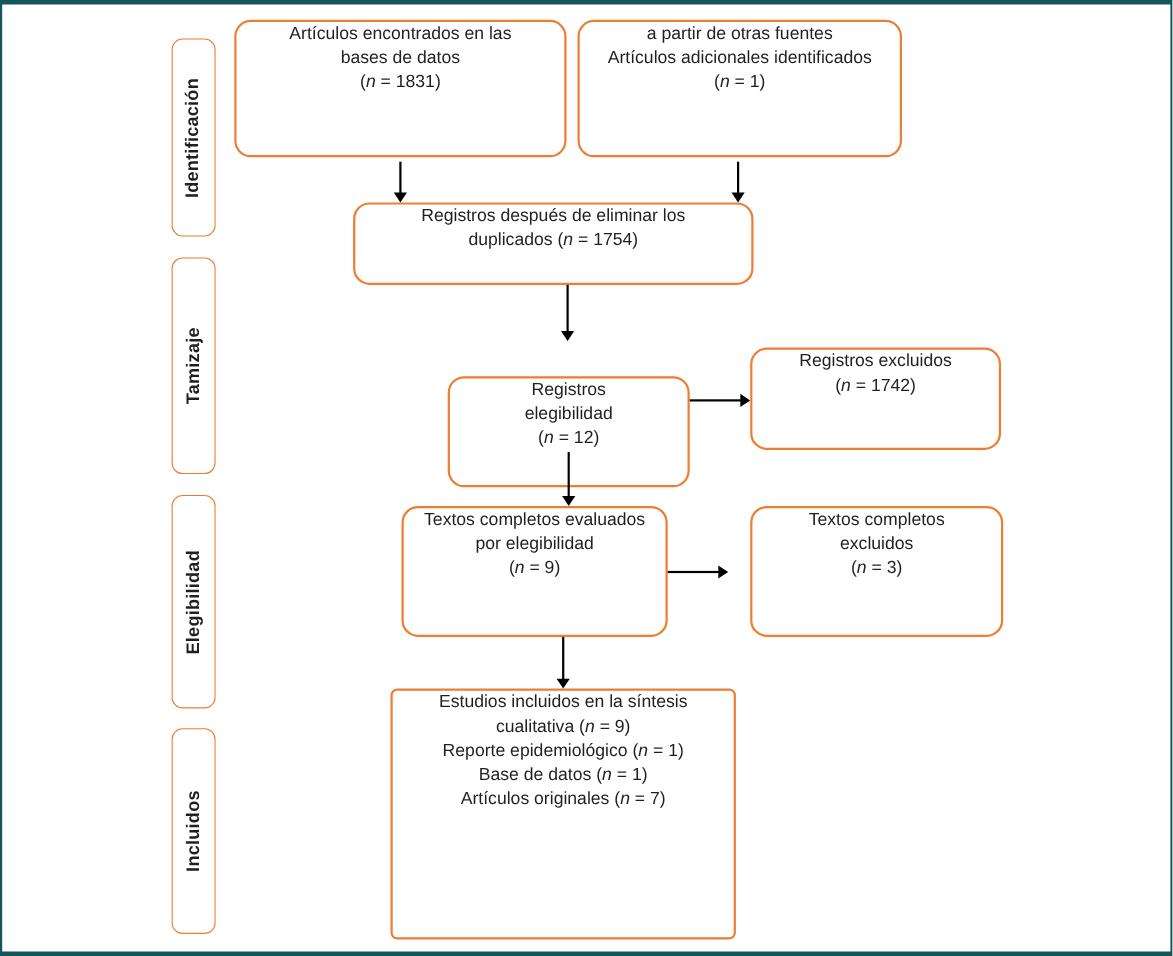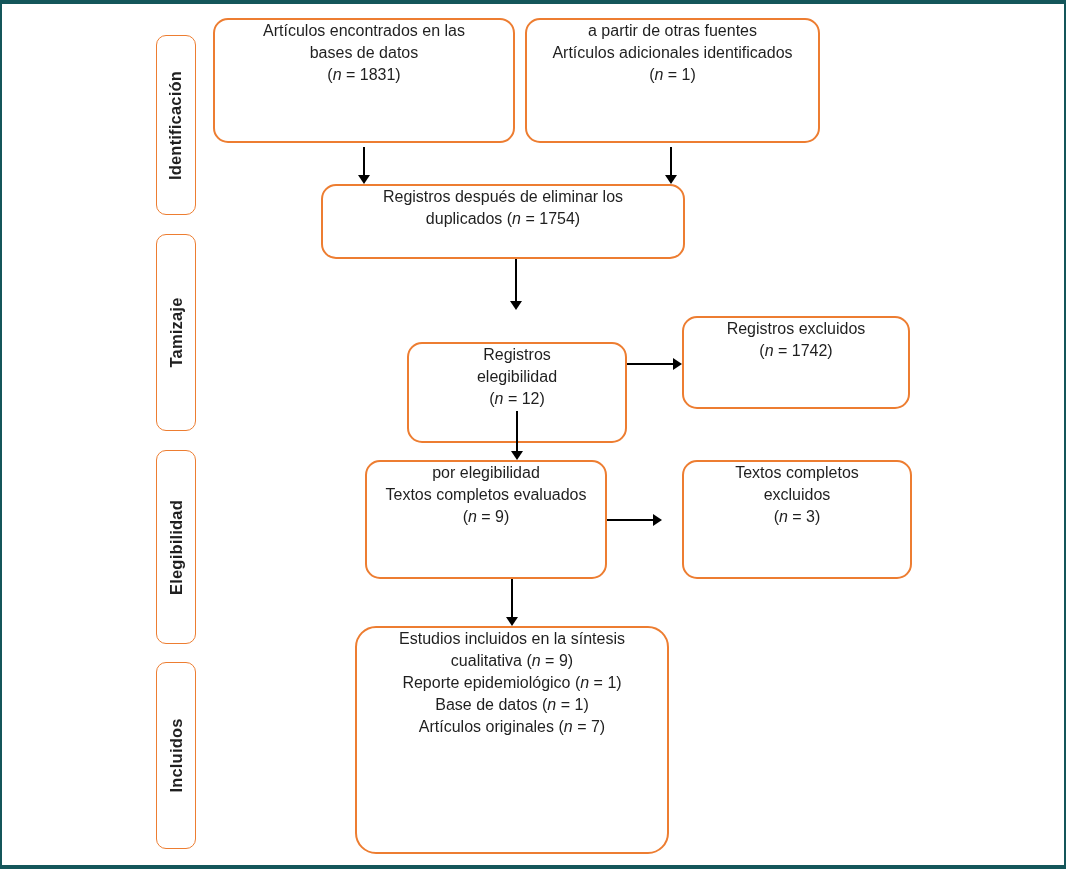--- a/index.html
+++ b/index.html
@@ -55,21 +55,21 @@
     line-height:22px;
   }
   .fbox i{font-style:italic;}
   .bA{left:211px;top:14px;width:302px;height:125px;}
   .bB{left:523px;top:14px;width:295px;height:125px;}
   .bC{left:319px;top:180px;width:364px;height:75px;}
   .bD{left:405px;top:306px;width:220px;height:101px;margin-top:32px;}
   .bE{left:680px;top:312px;width:228px;height:93px;}
   .bF{left:363px;top:456px;width:242px;height:119px;}
   .bG{left:680px;top:456px;width:230px;height:119px;}
-  .bH{left:353px;top:622px;width:314px;height:228px;border-radius:21px;}
+  .bH{left:353px;top:622px;width:314px;height:228px;border-radius:6px;}
   
   .arr{position:absolute;}
   .arr .shaft{position:absolute;background:var(--arrow);}
   .arr.v .shaft{width:2px;top:0;bottom:8px;left:50%;margin-left:-1px;}
   .arr.v .head{
     position:absolute;bottom:0;left:50%;margin-left:-6px;width:0;height:0;
     border-left:6px solid transparent;border-right:6px solid transparent;
     border-top:9px solid var(--arrow);
   }
   .arr.h .shaft{height:2px;left:0;right:8px;top:50%;margin-top:-1px;}
@@ -132,22 +132,22 @@
       </div>
   </div>
   <div class="fbox bE">
     <div class="box-text">
         <div class="line">Registros excluidos</div>
         <div class="line">(<i>n</i> = 1742)</div>
       </div>
   </div>
   <div class="fbox bF">
     <div class="box-text">
+        <div class="line">Textos completos evaluados</div>
         <div class="line">por elegibilidad</div>
-        <div class="line">Textos completos evaluados</div>
         <div class="line">(<i>n</i> = 9)</div>
       </div>
   </div>
   <div class="fbox bG">
     <div class="box-text">
         <div class="line">Textos completos</div>
         <div class="line">excluidos</div>
         <div class="line">(<i>n</i> = 3)</div>
       </div>
   </div>

